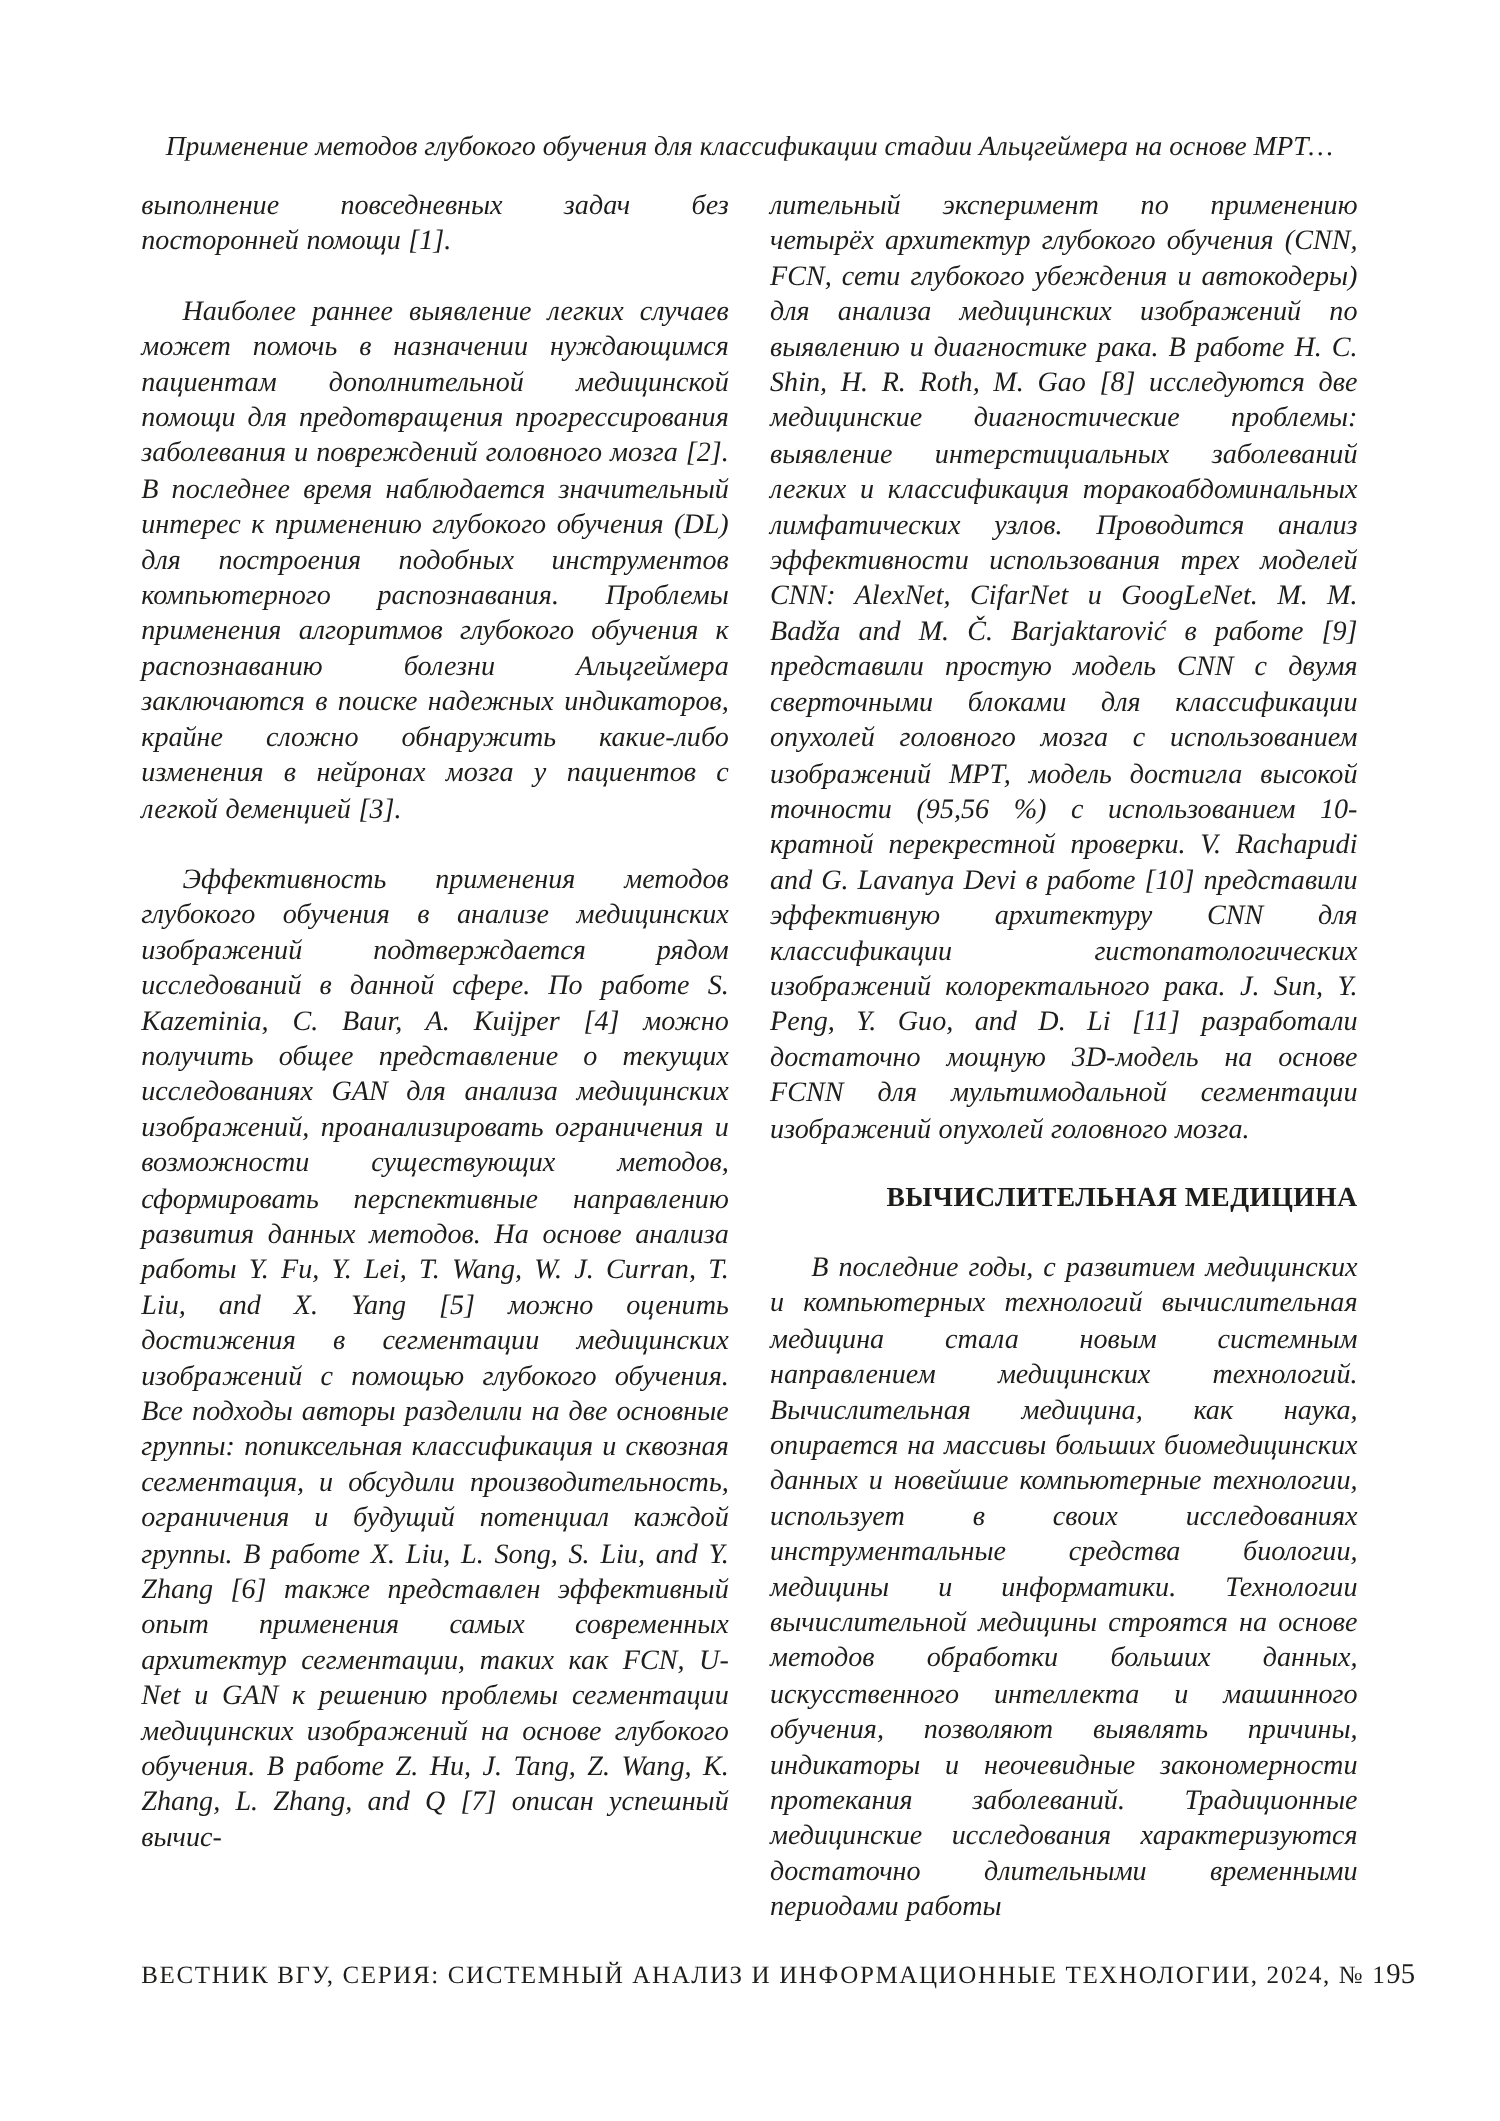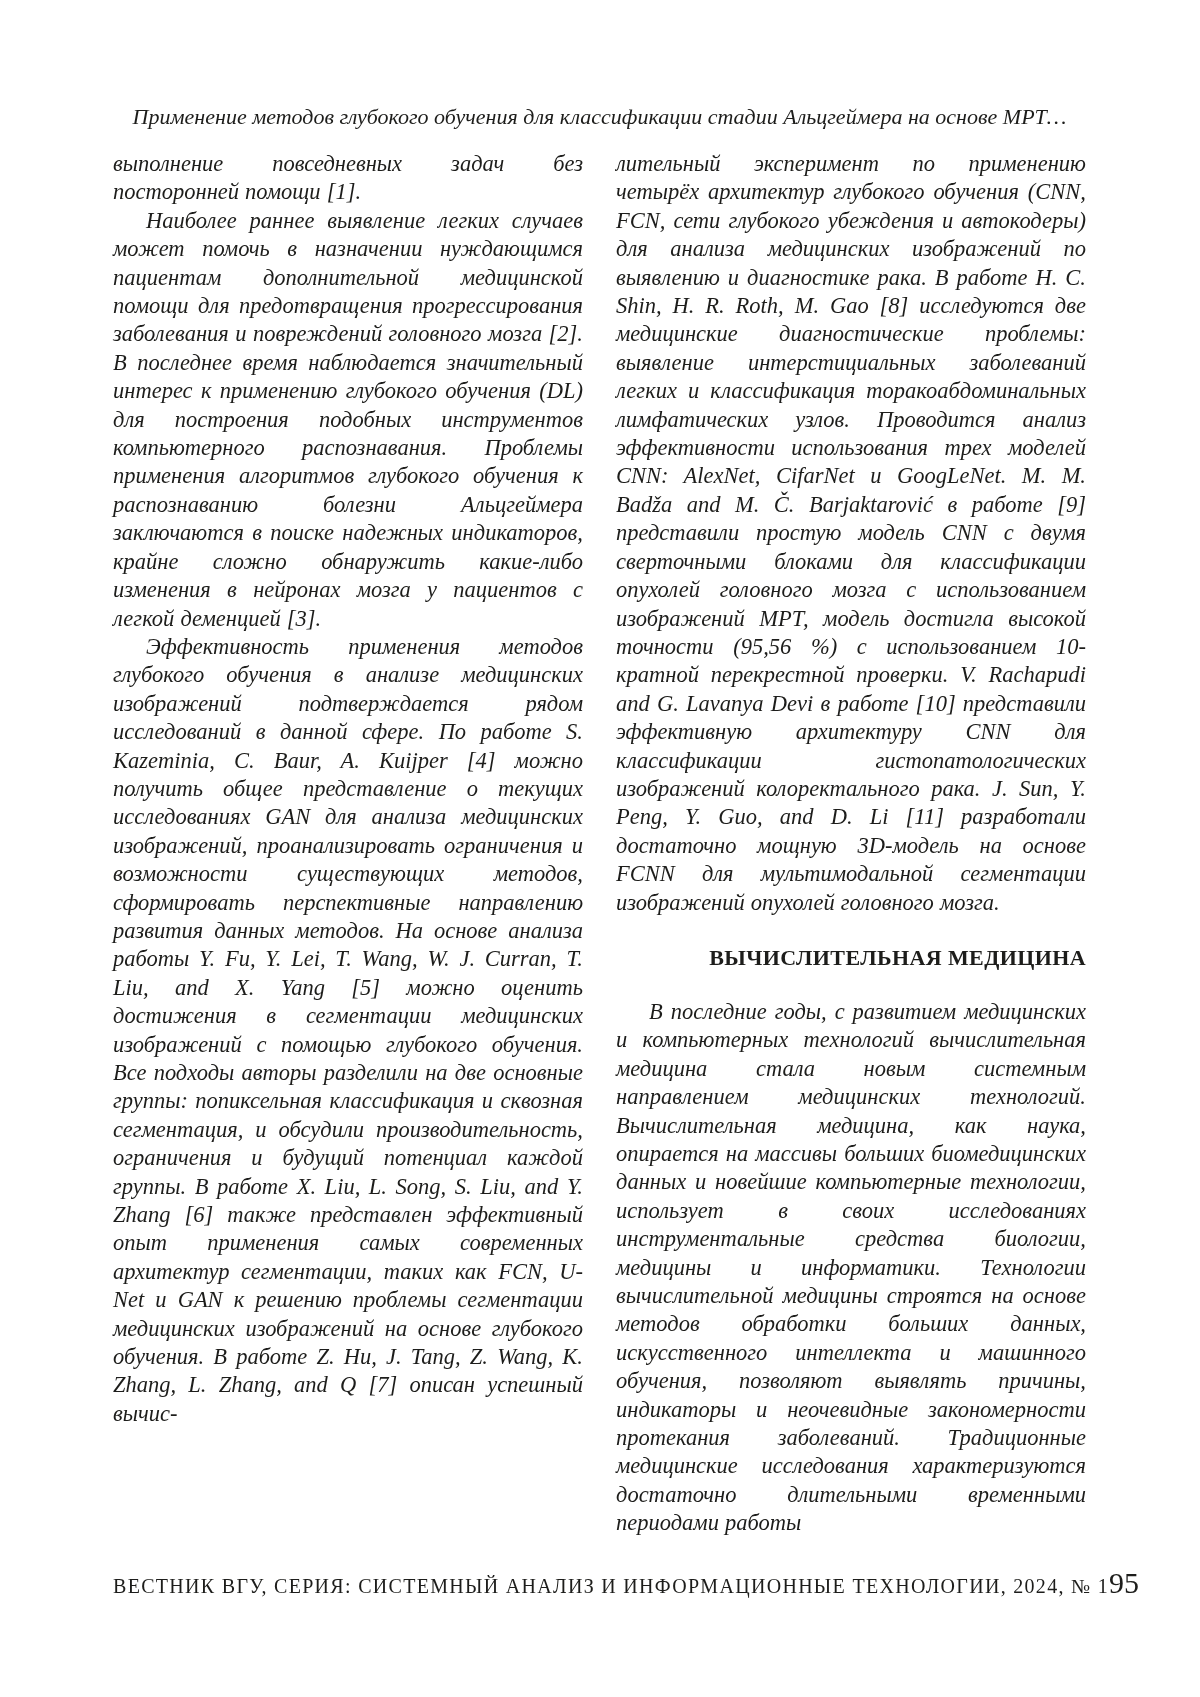--- a/index.html
+++ b/index.html
@@ -43,20 +43,21 @@
   }
   .col p.para {
     margin: 0;
     font-size: 22.5px;
     line-height: 28.4px;
     word-spacing: 0.02em;
     font-style: italic;
   }
   .col p.para.indent {
     text-indent: 33px;
+    margin-top: 28px;
   }
   h2.section-heading {
     margin: 27px 0 26px 0;
     font-size: 22px;
     line-height: 28px;
     font-weight: bold;
     text-align: right;
     letter-spacing: 0.4px;
   }
   .footer {
@@ -67,21 +68,21 @@
     display: flex;
     justify-content: space-between;
     align-items: baseline;
   }
   .journal-line {
     font-size: 20px;
     letter-spacing: 1.3px;
     white-space: nowrap;
   }
   .page-number {
-    font-size: 30px;
+    font-size: 23px;
     padding-right: 6px;
   }
 </style>
 </head>
 <body>
 
 <div class="page">
 
   <div class="running-head">Применение методов глубокого обучения для классификации стадии Альцгеймера на основе МРТ…</div>
 

